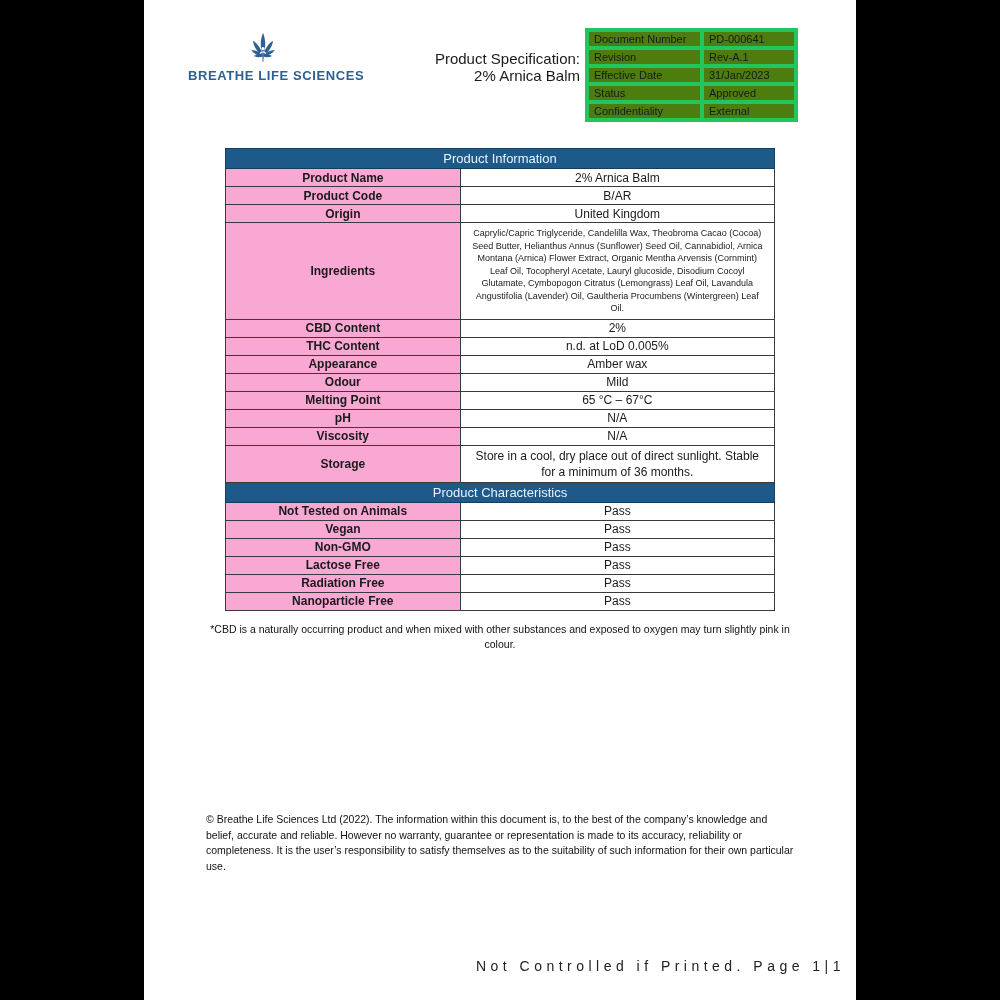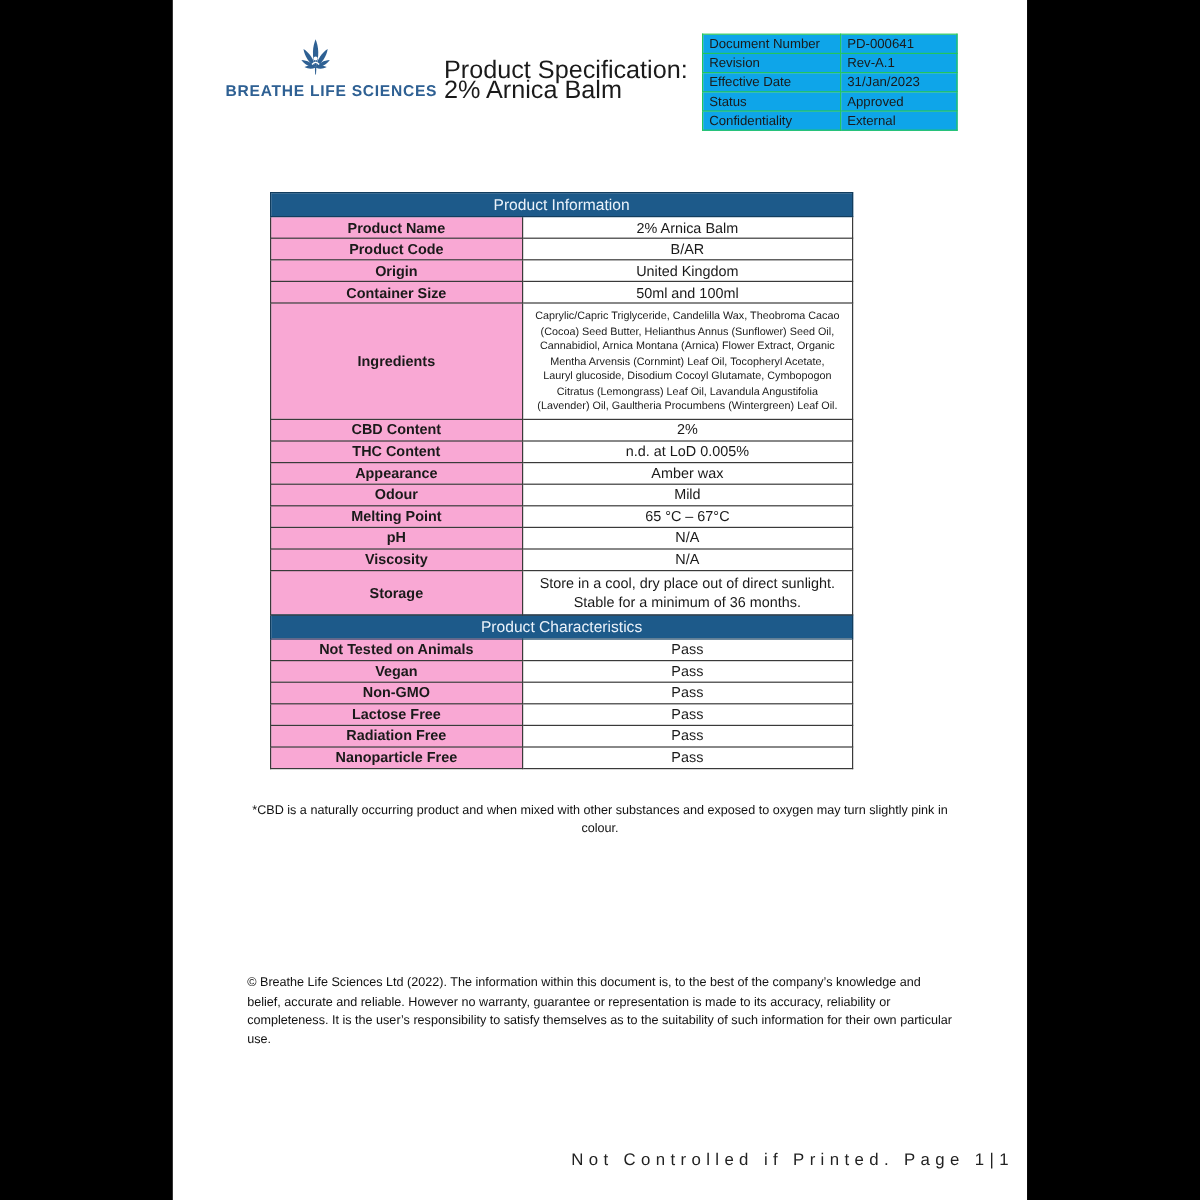--- a/index.html
+++ b/index.html
@@ -26,35 +26,35 @@
     position: absolute; left: 44px; top: 30px; width: 150px;
     text-align: left;
   }
   .logo svg { display: block; margin: 0 auto 4px auto; }
   .logo-text {
     color: #2e6093; font-weight: bold; font-size: 13px;
     letter-spacing: 0.6px; white-space: nowrap;
   }
   .doc-title {
     position: absolute; left: 226px; top: 50px; width: 210px;
-    text-align: left; font-size: 21px; line-height: 17px; color: #1a1a1a;
+    text-align: right; font-size: 15px; line-height: 17px; color: #1a1a1a;
   }
   table.meta {
     position: absolute; left: 441px; top: 28px; width: 213px;
     border-collapse: collapse; font-size: 11px;
   }
   table.meta td {
-    border: 1px solid #22c55e; height: 16px; padding: 1px 5px;
-    vertical-align: middle; background: #0ea5e9;
+    border: 4px solid #22c55e; height: 16px; padding: 1px 5px;
+    vertical-align: middle; background: #4d7c0f;
   }
   table.meta td.m-label { width: 115px; }
 
   
   table.spec {
-    position: absolute; left: 81px; top: 160px; width: 486px;
+    position: absolute; left: 81px; top: 148px; width: 550px;
     border-collapse: collapse; font-size: 12px;
   }
   table.spec td {
     border: 1px solid #3a3a3a; text-align: center; vertical-align: middle;
     height: 18px; padding: 1px 6px;
   }
   table.spec td.sec {
     background: #1d5a8a; color: #eaf2fa; font-size: 13px; height: 20px;
     border-color: #123d5e;
   }
@@ -62,21 +62,21 @@
     background: #f9a8d4; font-weight: bold; width: 235px;
   }
   table.spec td.val { background: #fff; width: 315px; }
   table.spec td.val.small {
     font-size: 9px; line-height: 12.5px; padding: 4px 10px;
   }
   table.spec td.val.wrap2 { line-height: 16px; padding: 2px 8px; }
 
   
   .footnote {
-    position: absolute; left: 56px; top: 668px; width: 600px;
+    position: absolute; left: 56px; top: 622px; width: 600px;
     text-align: center; font-size: 10.5px; line-height: 15px; color: #111;
   }
   .copyright {
     position: absolute; left: 62px; top: 812px; width: 588px;
     text-align: left; font-size: 10.5px; line-height: 15.5px; color: #111;
   }
   .page-footer {
     position: absolute; right: 11px; top: 958px;
     font-size: 14px; letter-spacing: 0.32em; color: #222;
     white-space: nowrap;
@@ -148,24 +148,20 @@
     </tr>
     <tr>
       <td class="lbl">Product Code</td>
       <td class="val">B/AR</td>
     </tr>
     <tr>
       <td class="lbl">Origin</td>
       <td class="val">United Kingdom</td>
     </tr>
     <tr>
-      <td class="lbl">Container Size</td>
-      <td class="val">50ml and 100ml</td>
-    </tr>
-    <tr>
       <td class="lbl">Ingredients</td>
       <td class="val small">Caprylic/Capric Triglyceride, Candelilla Wax, Theobroma Cacao (Cocoa) Seed Butter, Helianthus Annus (Sunflower) Seed Oil, Cannabidiol, Arnica Montana (Arnica) Flower Extract, Organic Mentha Arvensis (Cornmint) Leaf Oil, Tocopheryl Acetate, Lauryl glucoside, Disodium Cocoyl Glutamate, Cymbopogon Citratus (Lemongrass) Leaf Oil, Lavandula Angustifolia (Lavender) Oil, Gaultheria Procumbens (Wintergreen) Leaf Oil.</td>
     </tr>
     <tr>
       <td class="lbl">CBD Content</td>
       <td class="val">2%</td>
     </tr>
     <tr>
       <td class="lbl">THC Content</td>
       <td class="val">n.d. at LoD 0.005%</td>

